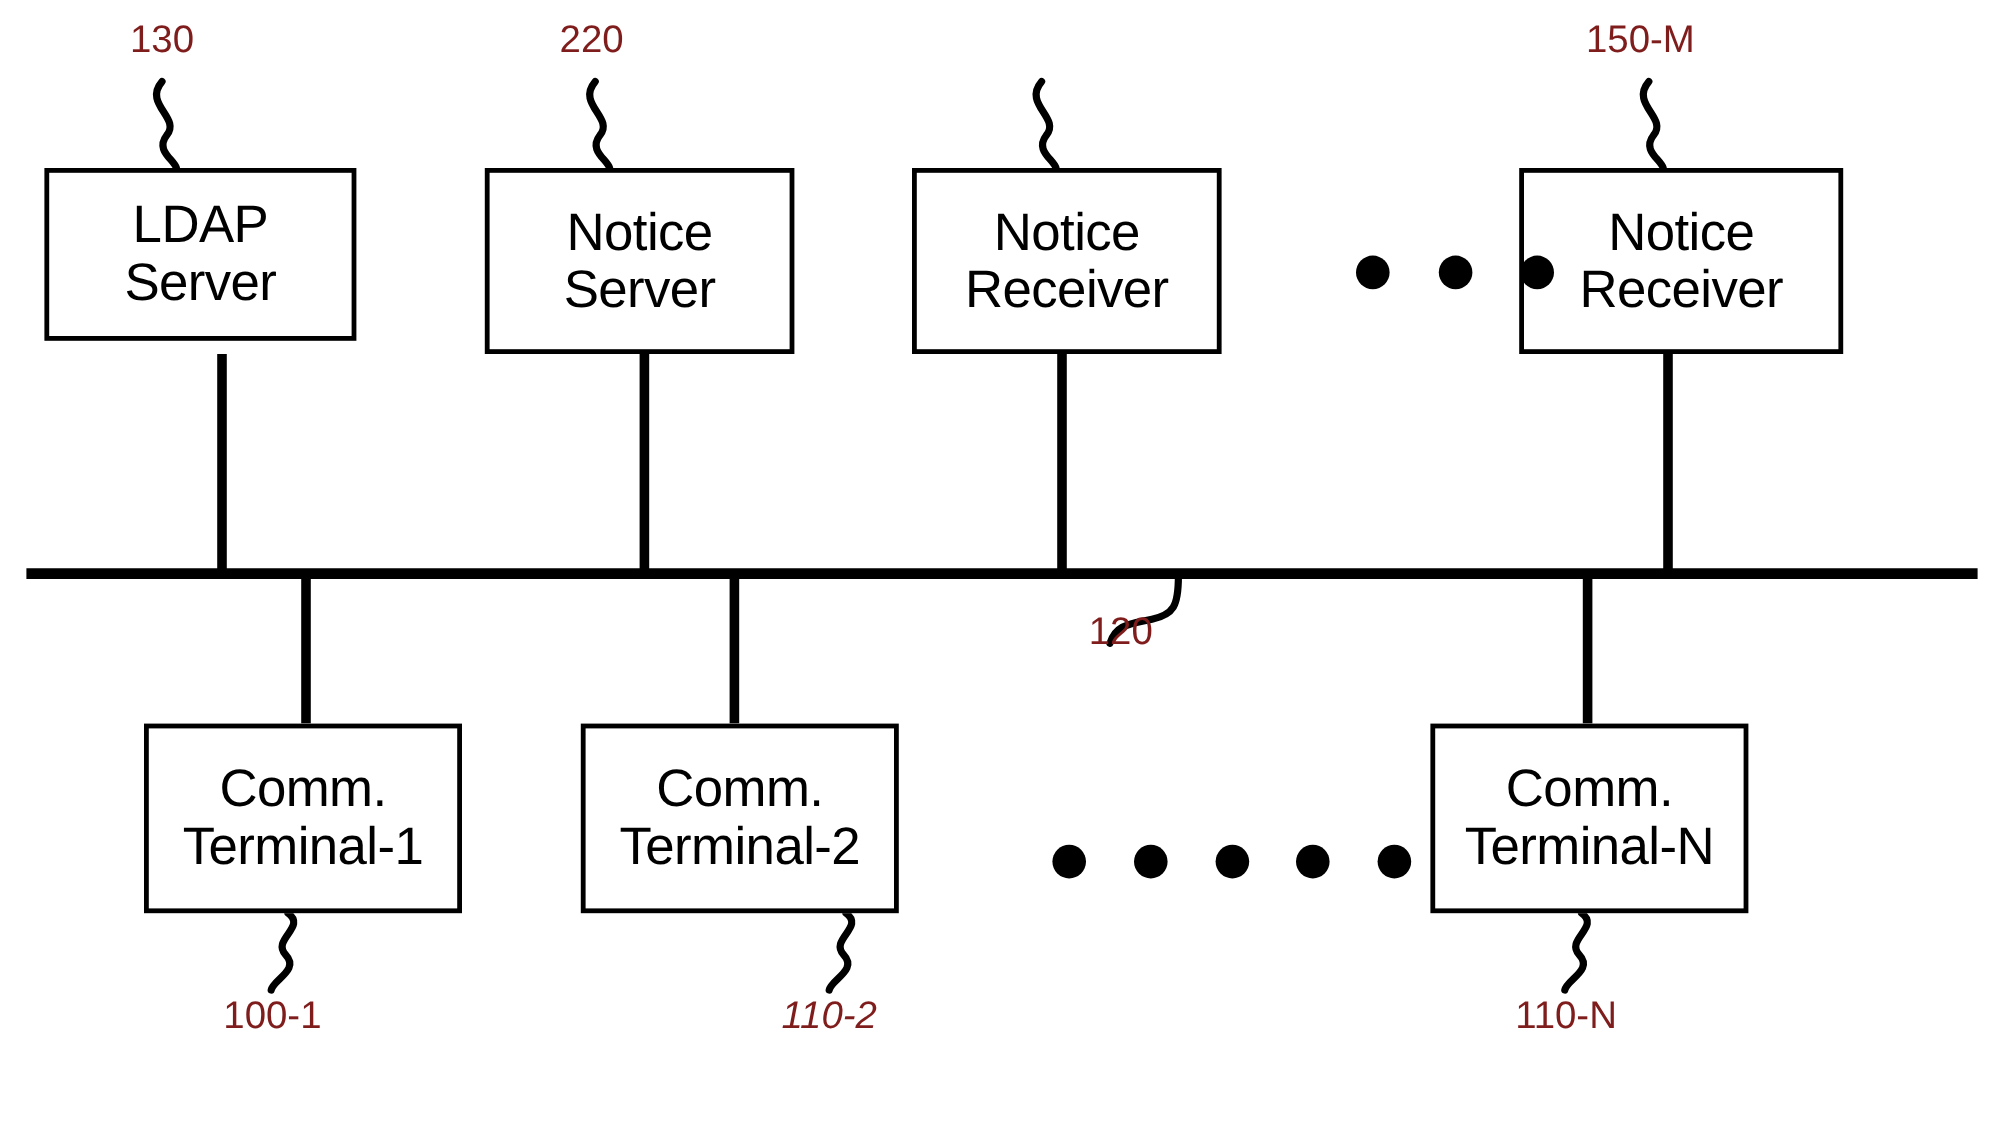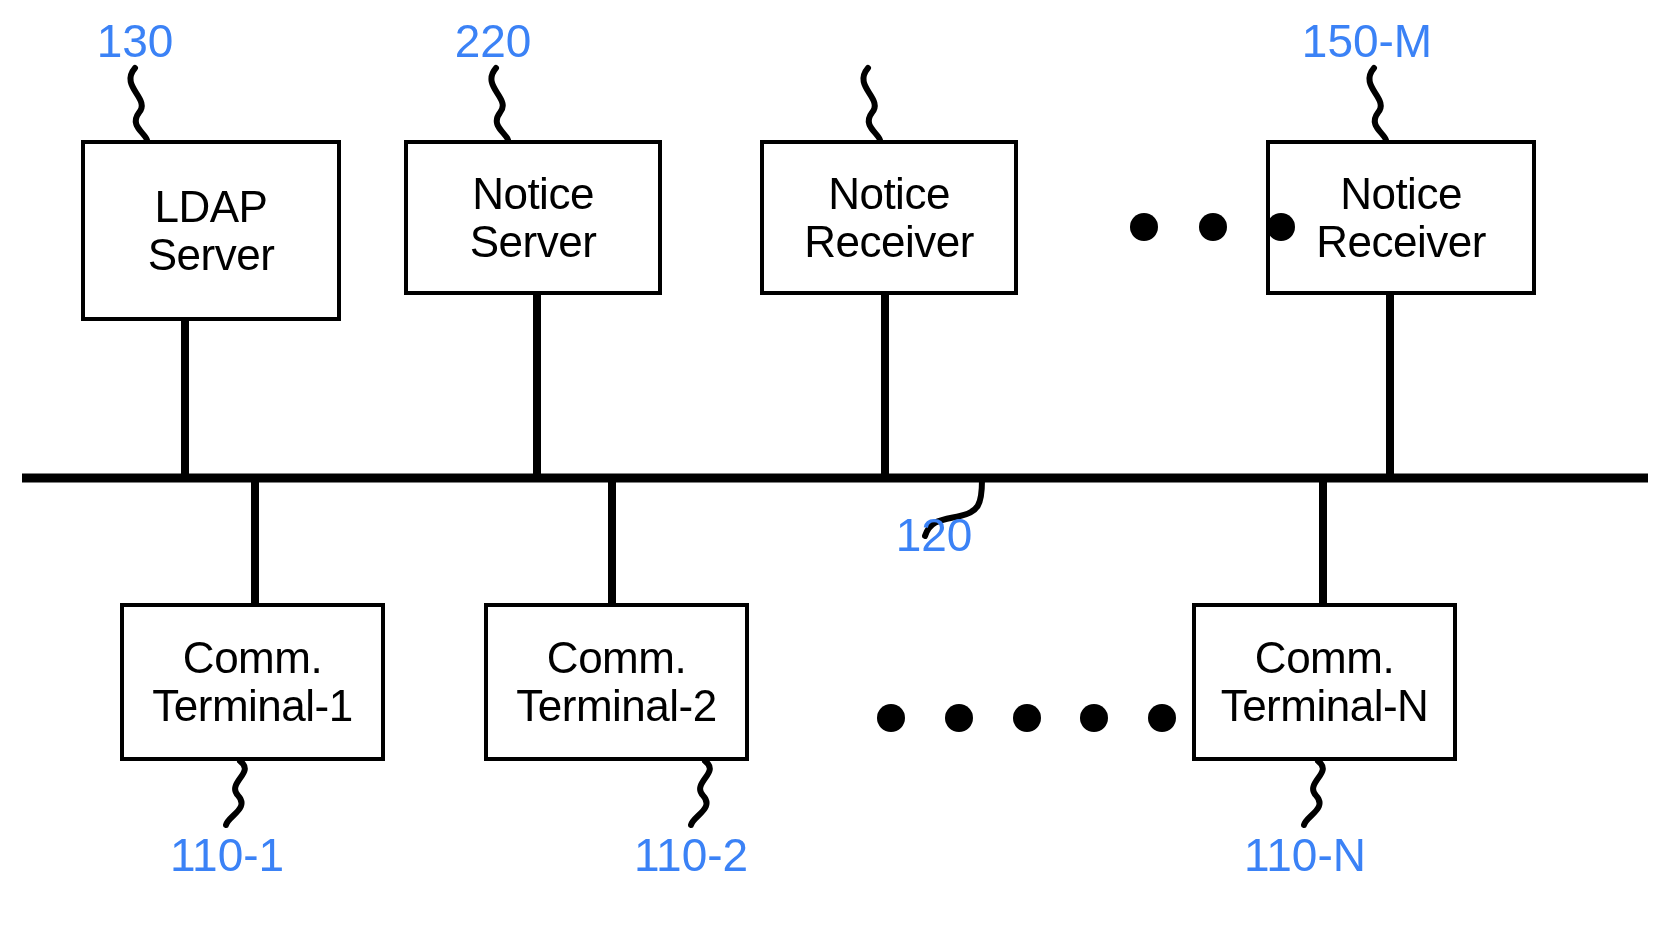--- a/index.html
+++ b/index.html
@@ -38,22 +38,22 @@
   .node-line {
     color: #000000;
     font-size: 44px;
     font-weight: 400;
     letter-spacing: -0.5px;
     white-space: nowrap;
     text-align: center;
   }
   .ref-label {
     position: absolute;
-    color: #3b82f6;
-    font-size: 46px;
+    color: #7f1d1d;
+    font-size: 32px;
     font-weight: 400;
     letter-spacing: 0px;
     white-space: nowrap;
     text-align: right;
     transform: translateX(-50%);
   }
   .dot {
     position: absolute;
     background: #000000;
     border-radius: 50%;
@@ -90,21 +90,21 @@
         <path d="M 496 68 C 480 86.72, 512 98.24, 500 112.64 C 490 125.6, 506 132.8, 508 140"></path>
         <path d="M 868 68 C 852 86.72, 884 98.24, 872 112.64 C 862 125.6, 878 132.8, 880 140"></path>
         <path d="M 1374 68 C 1358 86.72, 1390 98.24, 1378 112.64 C 1368 125.6, 1384 132.8, 1386 140"></path>
         <path d="M 240 761 C 256 772.52, 226 782.76, 238 795.56 C 250 808.36, 228 816.04, 226 825"></path>
         <path d="M 705 761 C 721 772.52, 691 782.76, 703 795.56 C 715 808.36, 693 816.04, 691 825"></path>
         <path d="M 1318 761 C 1334 772.52, 1304 782.76, 1316 795.56 C 1328 808.36, 1306 816.04, 1304 825"></path>
         <path d="M 982 480 C 982 505, 978 512, 960 516 C 942 520, 930 520, 925 536"></path>
       </g>
   </svg>
 
-  <div class="node-box" style="left:37px;top:140px;width:260px;height:181px;margin-left:44px;">
+  <div class="node-box" style="left:37px;top:140px;width:260px;height:144px;">
     <div class="node-line">LDAP</div>
     <div class="node-line">Server</div>
   </div>
 
   <div class="node-box" style="left:404px;top:140px;width:258px;height:155px;">
     <div class="node-line">Notice</div>
     <div class="node-line">Server</div>
   </div>
 
   <div class="node-box" style="left:760px;top:140px;width:258px;height:155px;">
@@ -128,22 +128,22 @@
   </div>
 
   <div class="node-box" style="left:1192px;top:603px;width:265px;height:158px;">
     <div class="node-line">Comm.</div>
     <div class="node-line">Terminal-N</div>
   </div>
 
   <div class="ref-label" style="left:135px;top:14px;">130</div>
   <div class="ref-label" style="left:493px;top:14px;">220</div>
   <div class="ref-label" style="left:1367px;top:14px;">150-M</div>
-  <div class="ref-label" style="left:227px;top:828px;">110-1</div>
-  <div class="ref-label" style="left:691px;top:828px;">110-2</div>
+  <div class="ref-label" style="left:227px;top:828px;">100-1</div>
+  <div class="ref-label" style="left:691px;top:828px;font-style:italic;">110-2</div>
   <div class="ref-label" style="left:1305px;top:828px;">110-N</div>
   <div class="ref-label" style="left:922px;top:508px;margin-left:12px;">120</div>
 
   <div class="dot-group" id="dots-top">
       <div class="dot" style="left: 1144px; top: 227px;"></div>
       <div class="dot" style="left: 1213px; top: 227px;"></div>
       <div class="dot" style="left: 1281px; top: 227px;"></div>
     </div>
   <div class="dot-group" id="dots-bottom">
       <div class="dot" style="left: 891px; top: 718px;"></div>

